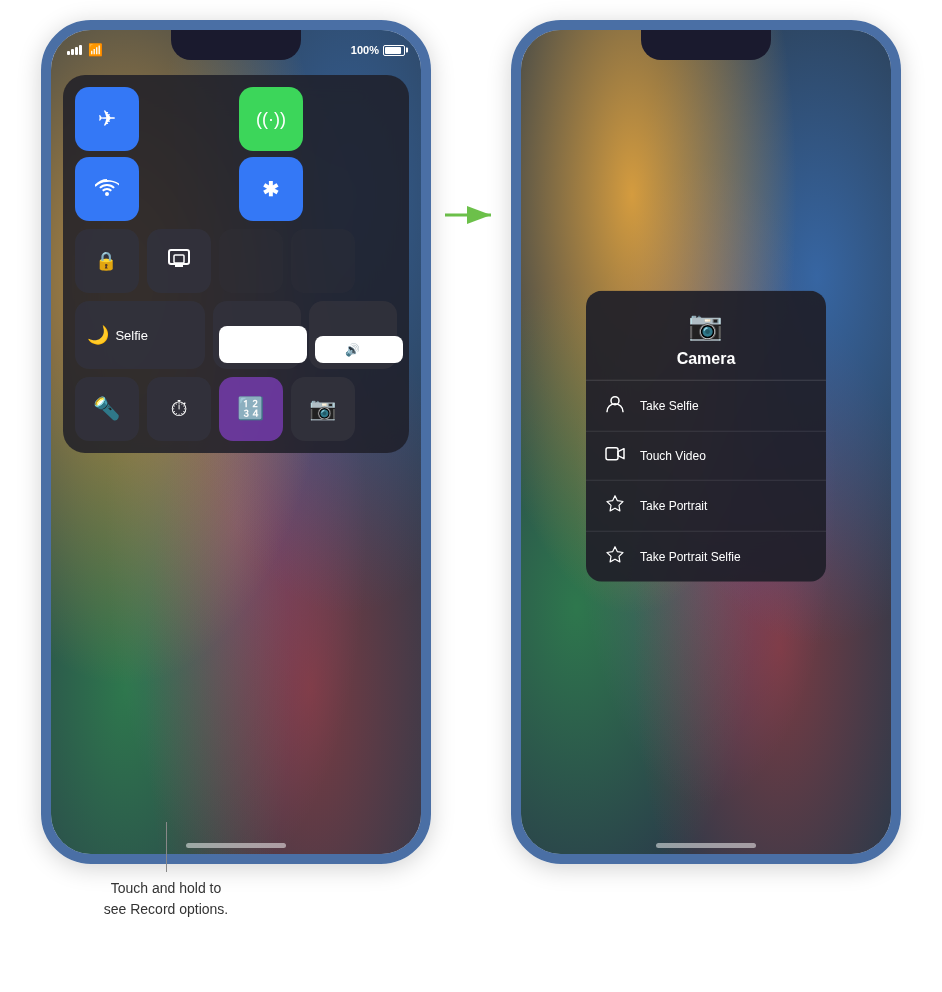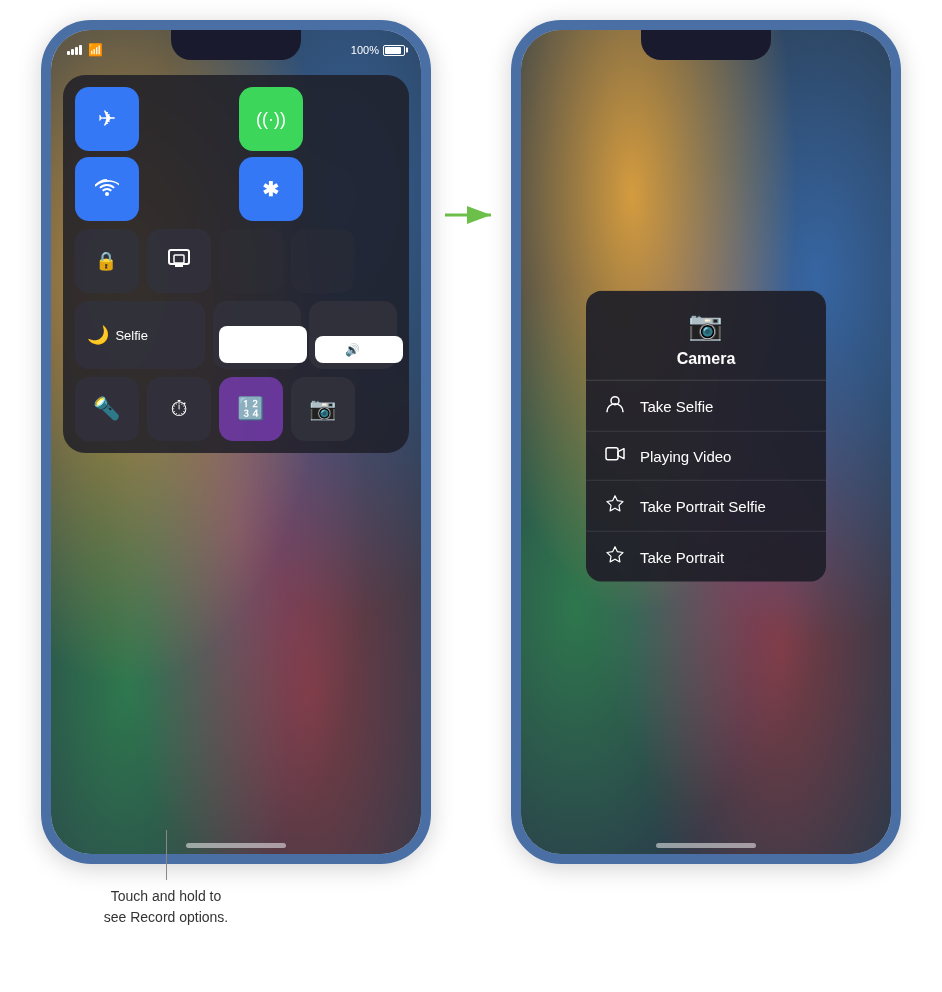--- a/index.html
+++ b/index.html
@@ -112,21 +112,21 @@
       font-size: 12px;
       margin-left: 3px;
     }
 
     .battery-area {
       display: flex;
       align-items: center;
       gap: 4px;
       color: white;
       font-size: 11px;
-      font-weight: 400;
+      font-weight: 700;
     }
 
     .battery-icon {
       width: 22px;
       height: 11px;
       border: 1.5px solid white;
       border-radius: 2px;
       position: relative;
       display: flex;
       align-items: center;
@@ -385,28 +385,28 @@
 
     .menu-icon {
       font-size: 16px;
       color: white;
       width: 22px;
       text-align: center;
     }
 
     .menu-label {
       color: white;
-      font-size: 15px;
+      font-size: 12px;
       font-weight: 400;
     }
 
     
     .caption-area {
       position: absolute;
-      bottom: 4px;
+      bottom: 12px;
       left: 50%;
       transform: translateX(-50%);
       width: 200px;
       display: flex;
       flex-direction: column;
       align-items: center;
     }
 
     .caption-line {
       width: 1px;
@@ -584,40 +584,40 @@
           <span class="menu-label">Take Selfie</span>
         </div>
 
         <div class="camera-menu-item">
           <span class="menu-icon">
             <svg width="20" height="16" viewBox="0 0 20 16" fill="none">
               <rect x="1" y="2" width="12" height="12" rx="2" stroke="white" stroke-width="1.5"></rect>
               <path d="M13 6l6-3v10l-6-3V6z" stroke="white" stroke-width="1.5" stroke-linejoin="round"></path>
             </svg>
           </span>
-          <span class="menu-label">Playing Video</span>
+          <span class="menu-label">Touch Video</span>
+        </div>
+
+        <div class="camera-menu-item">
+          <span class="menu-icon">
+            <svg width="18" height="18" viewBox="0 0 18 18" fill="none">
+              <path d="M9 1l2.4 5 5.6.8-4 3.9.9 5.5L9 13.5l-4.9 2.7.9-5.5L1 6.8l5.6-.8z" stroke="white" stroke-width="1.2" stroke-linejoin="round"></path>
+            </svg>
+          </span>
+          <span class="menu-label">Take Portrait</span>
         </div>
 
         <div class="camera-menu-item">
           <span class="menu-icon">
             <svg width="18" height="18" viewBox="0 0 18 18" fill="none">
               <path d="M9 1l2.4 5 5.6.8-4 3.9.9 5.5L9 13.5l-4.9 2.7.9-5.5L1 6.8l5.6-.8z" stroke="white" stroke-width="1.2" stroke-linejoin="round"></path>
             </svg>
           </span>
           <span class="menu-label">Take Portrait Selfie</span>
         </div>
 
-        <div class="camera-menu-item">
-          <span class="menu-icon">
-            <svg width="18" height="18" viewBox="0 0 18 18" fill="none">
-              <path d="M9 1l2.4 5 5.6.8-4 3.9.9 5.5L9 13.5l-4.9 2.7.9-5.5L1 6.8l5.6-.8z" stroke="white" stroke-width="1.2" stroke-linejoin="round"></path>
-            </svg>
-          </span>
-          <span class="menu-label">Take Portrait</span>
-        </div>
-
       </div>
 
       <div class="home-indicator"></div>
     </div>
   </div>
 
 </div>
 
 </body></html>

